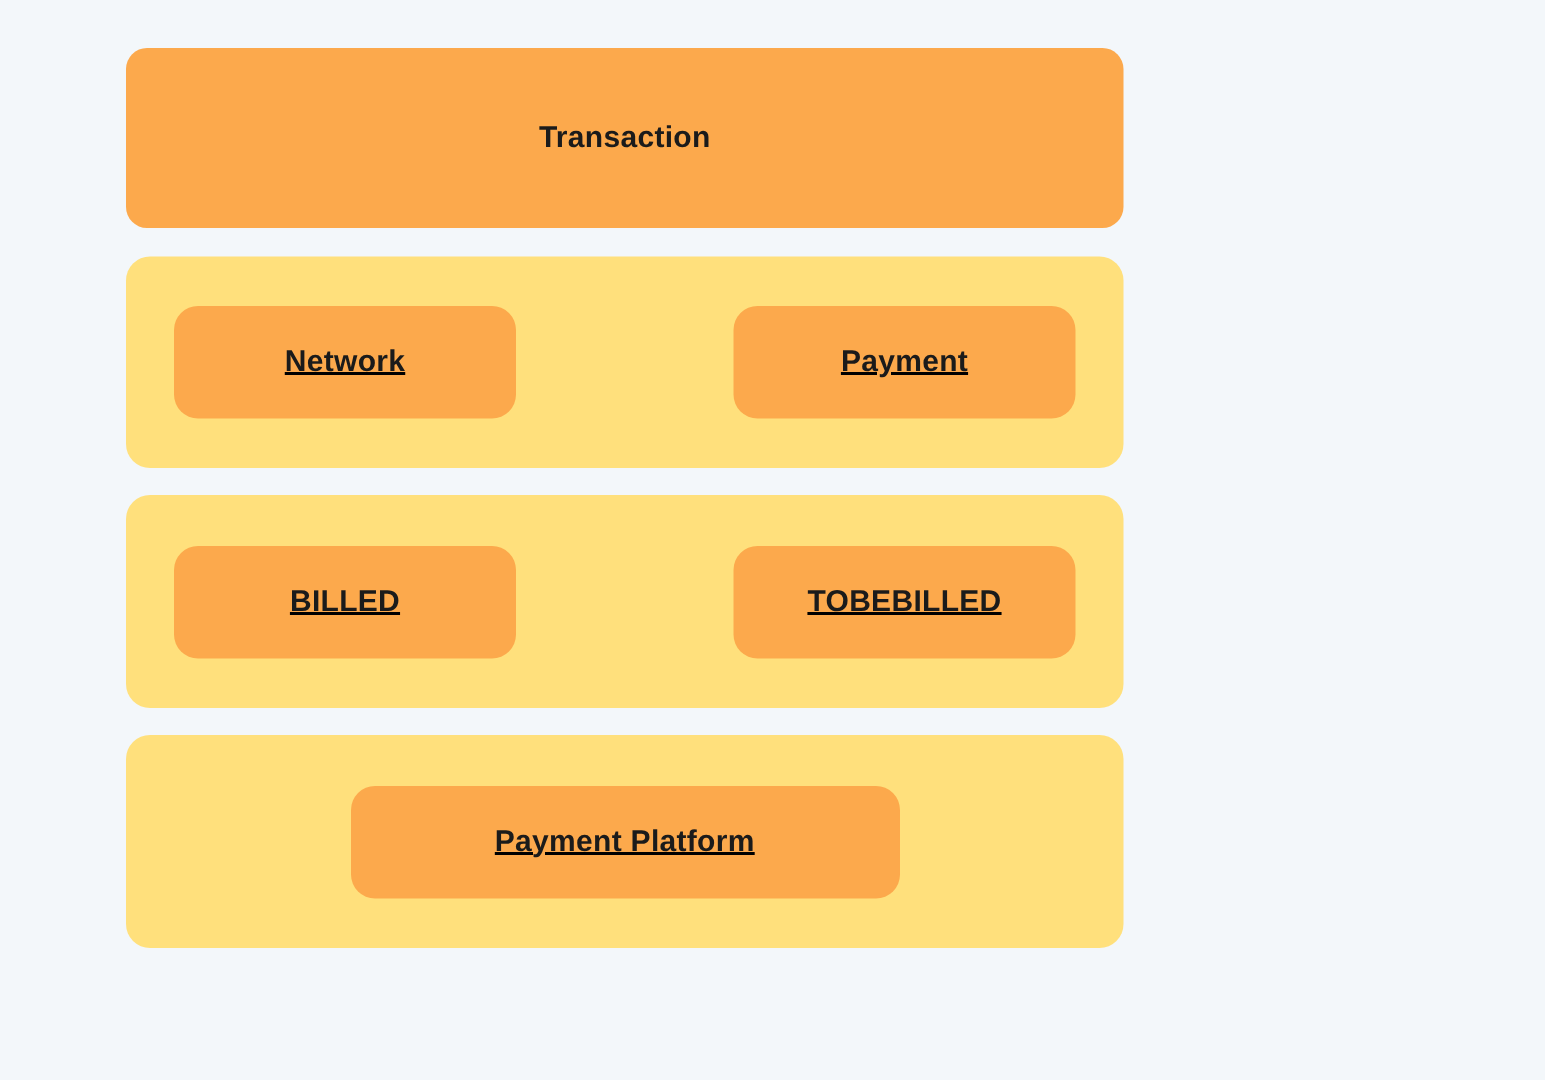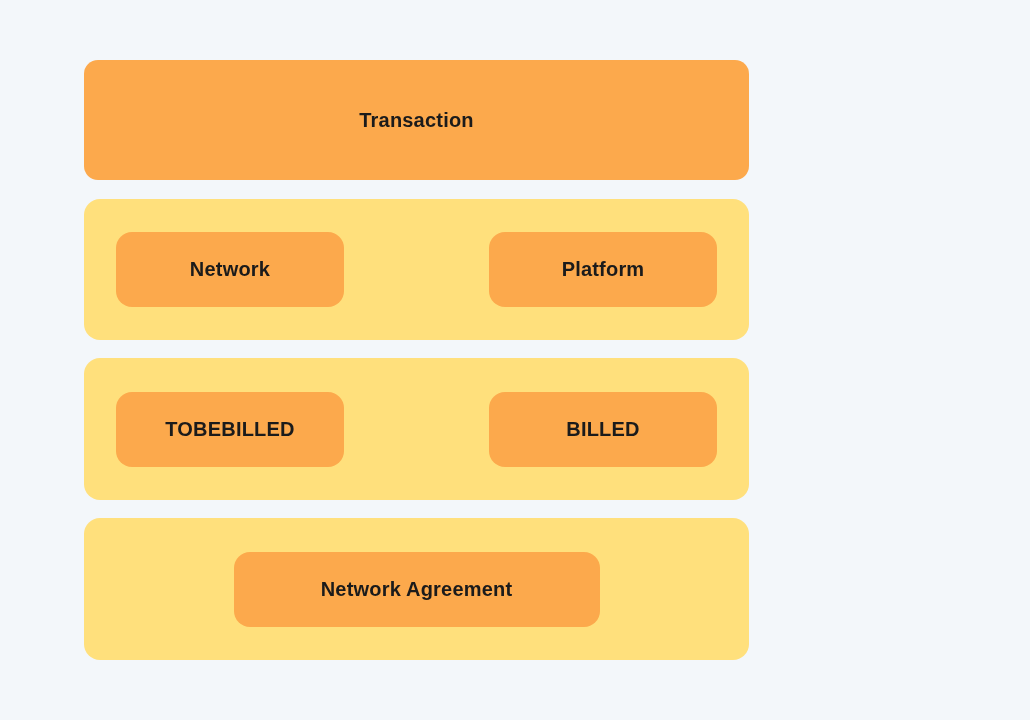--- a/index.html
+++ b/index.html
@@ -12,41 +12,42 @@
   html, body {
     width: 1030px;
     height: 720px;
     background: var(--bg);
     font-family: "Liberation Sans", sans-serif;
     overflow: hidden;
   }
   .canvas {
     width: 832px;
     height: 720px;
-    padding: 60px 83px 60px 84px;
+    padding: 32px 83px 60px 84px;
     display: flex;
     flex-direction: column;
   }
   .header-box {
     height: 120px;
     background: var(--orange);
     border-radius: 14px;
     display: flex;
     align-items: center;
     justify-content: center;
     flex: none;
   }
   .group-row {
     background: var(--yellow);
     border-radius: 16px;
     display: flex;
     align-items: center;
     justify-content: space-between;
     padding: 0 32px;
     flex: none;
+    text-decoration: underline;
   }
   .group-row.row-2 { height: 141px; margin-top: 19px; }
   .group-row.row-3 { height: 142px; margin-top: 18px; }
   .group-row.row-4 { height: 142px; margin-top: 18px; justify-content: center; }
   .node {
     width: 228px;
     height: 75px;
     background: var(--orange);
     border-radius: 16px;
     display: flex;
@@ -70,32 +71,32 @@
 
   <div class="header-box">
     <span class="label">Transaction</span>
   </div>
 
   <div class="group-row row-2">
     <div class="node">
       <span class="label">Network</span>
     </div>
     <div class="node">
-      <span class="label">Platform</span>
+      <span class="label">Payment</span>
     </div>
   </div>
 
   <div class="group-row row-3">
     <div class="node">
-      <span class="label">TOBEBILLED</span>
+      <span class="label">BILLED</span>
     </div>
     <div class="node">
-      <span class="label">BILLED</span>
+      <span class="label">TOBEBILLED</span>
     </div>
   </div>
 
   <div class="group-row row-4">
     <div class="node wide">
-      <span class="label">Network Agreement</span>
+      <span class="label">Payment Platform</span>
     </div>
   </div>
 
 </div>
 
 </body></html>

